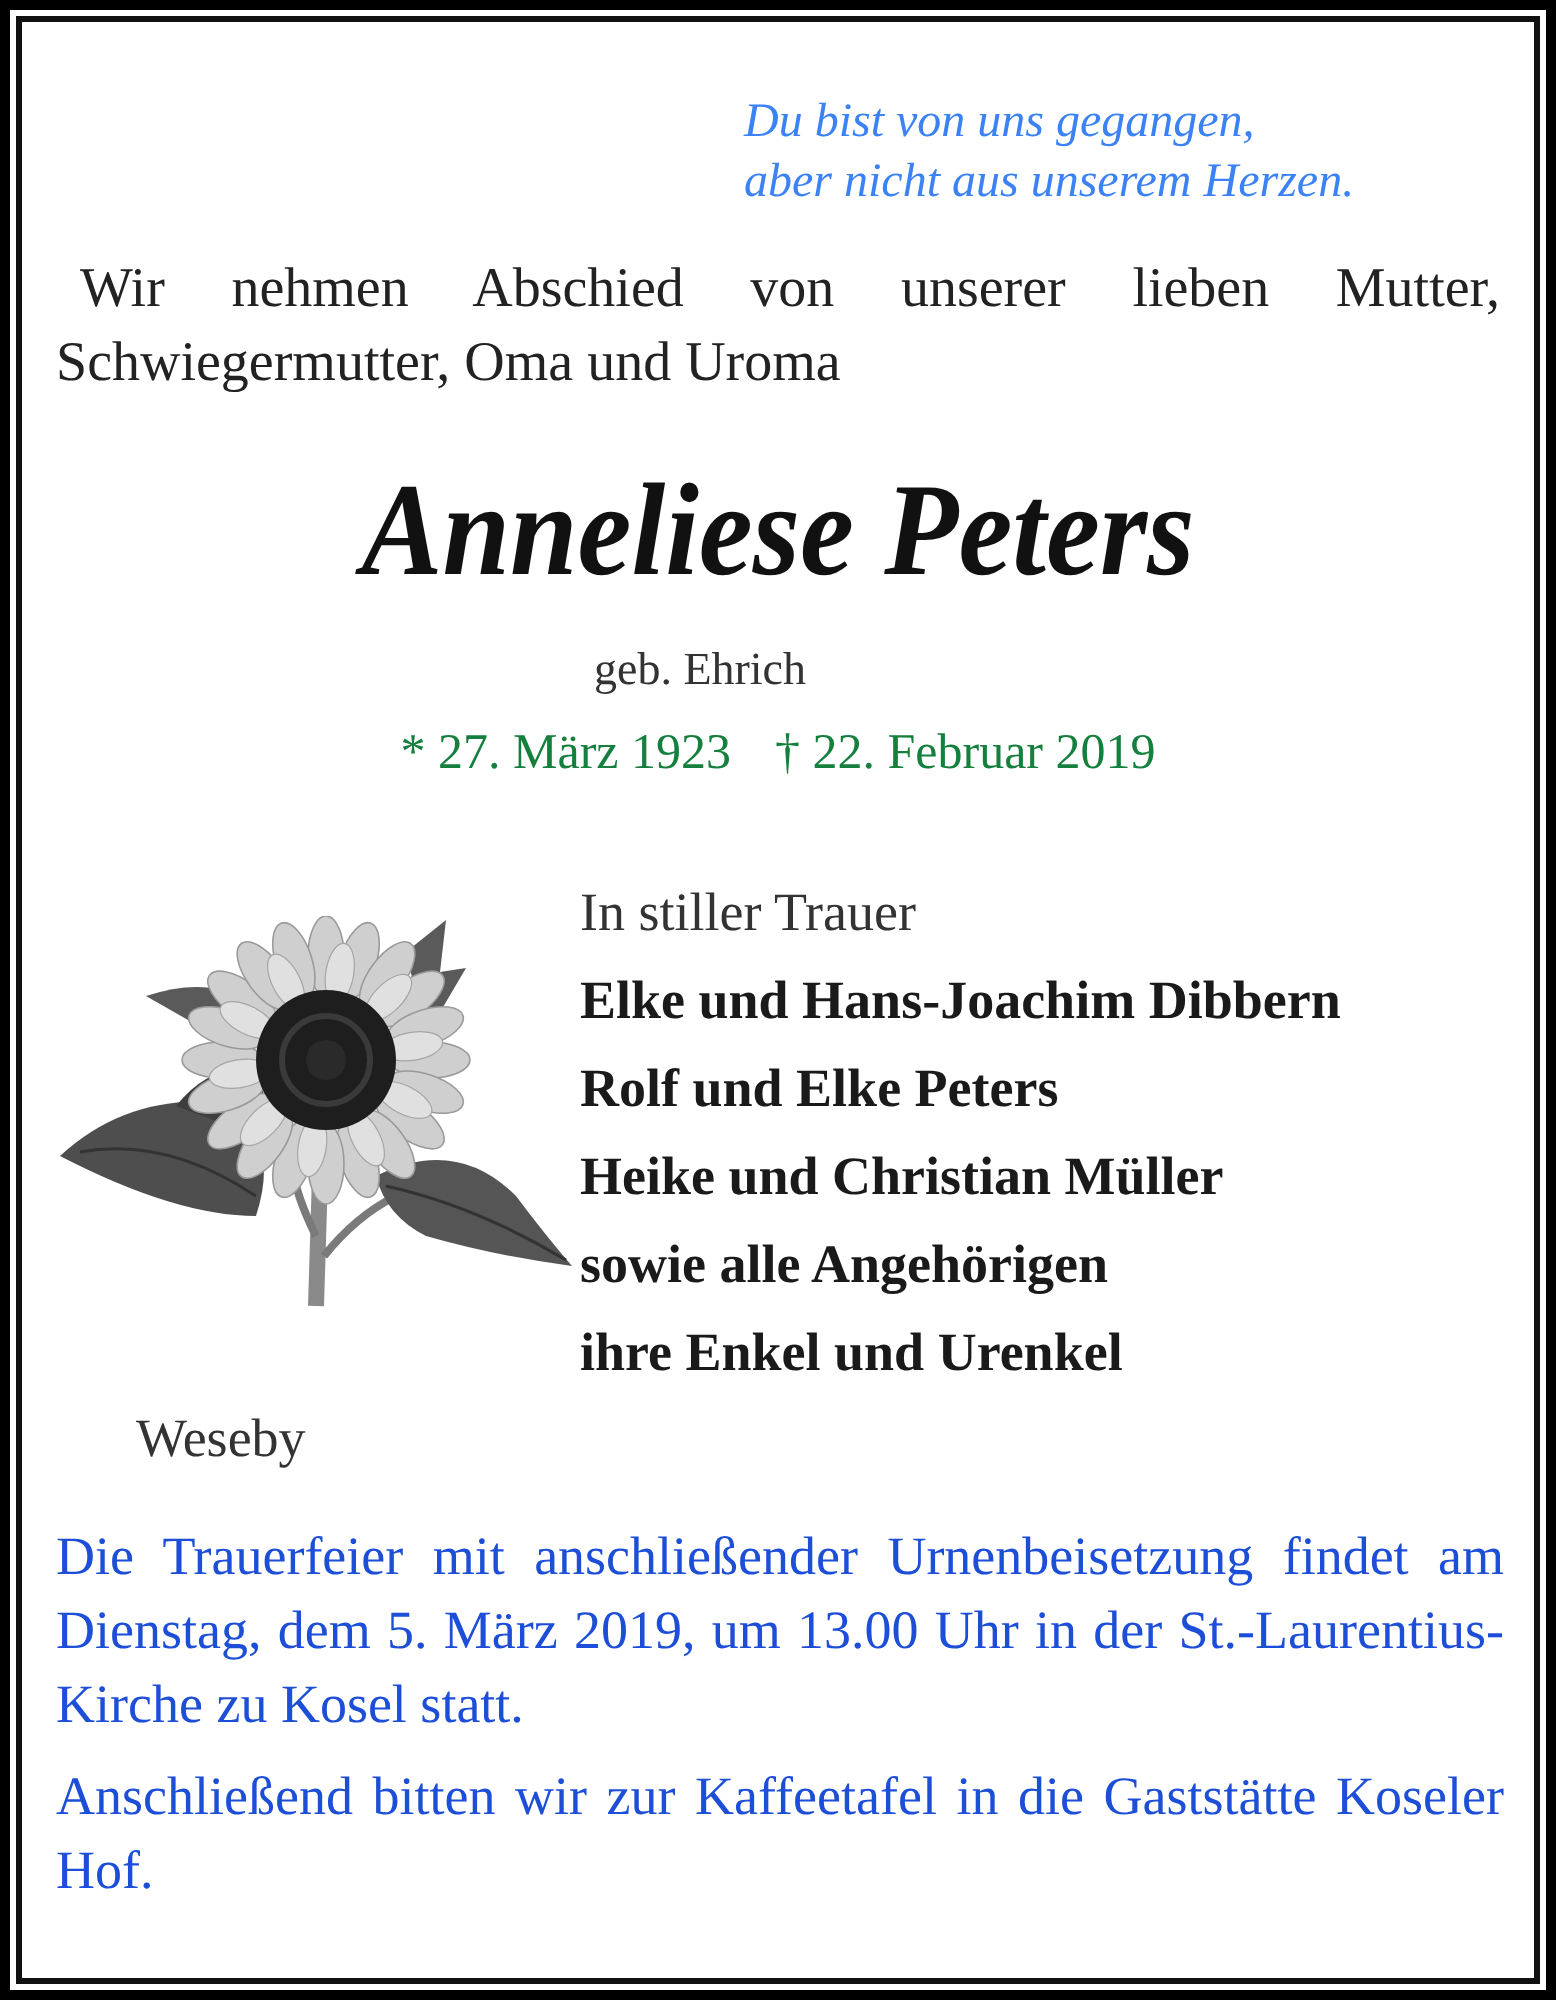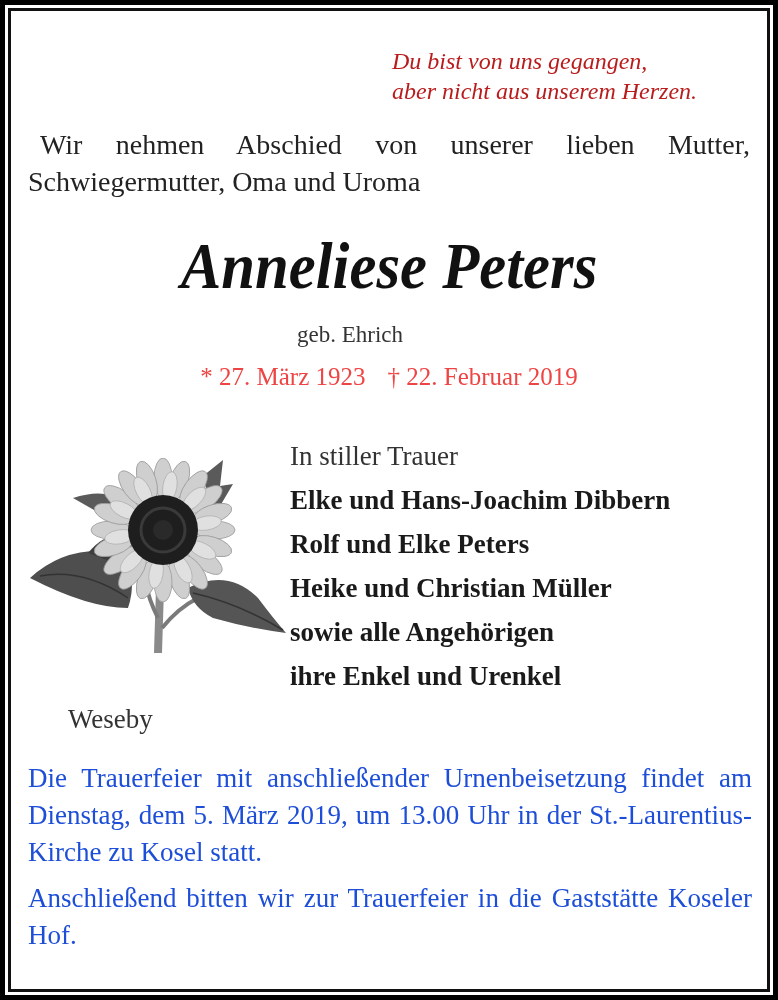--- a/index.html
+++ b/index.html
@@ -3,32 +3,32 @@
 <meta charset="utf-8">
 <style>
   html, body { margin: 0; padding: 0; background: #ffffff; }
   body { width: 778px; height: 1000px; position: relative; overflow: hidden;
          font-family: "Liberation Serif", "DejaVu Serif", serif; color: #1a1a1a; }
   .frame-outer { position: absolute; left: 0; top: 0; width: 778px; height: 1000px;
                  box-sizing: border-box; border: 5px solid #000; background: #fff; }
   .frame-inner { position: absolute; left: 8px; top: 8px; right: 8px; bottom: 8px;
                  border: 3px solid #111; background: #fff; }
   .motto { position: absolute; left: 372px; top: 46px; font-style: italic;
-           font-size: 24px; line-height: 30px; color: #b91c1c; margin-left: 20px; }
+           font-size: 24px; line-height: 30px; color: #3b82f6; }
   .intro { position: absolute; left: 28px; top: 126px; width: 722px;
            font-size: 28px; line-height: 37px; text-align: justify; color: #222; }
   .intro .line1 { display: block; text-align: justify; text-align-last: justify; margin-left: 12px; }
   .intro .line2 { display: block; }
   .name { position: absolute; left: 0; width: 778px; top: 228px; text-align: center;
           font-size: 66px; font-weight: bold; font-style: italic; color: #111;
           letter-spacing: 0px; transform: scaleX(0.92); transform-origin: center; }
   .maiden { position: absolute; left: 0; width: 700px; top: 322px; text-align: center;
             font-size: 23px; color: #333; }
   .dates { position: absolute; left: 0; width: 778px; top: 363px; text-align: center;
-           font-size: 25px; color: #ef4444; }
+           font-size: 25px; color: #15803d; }
   .dates span + span { margin-left: 22px; }
   .flower { position: absolute; left: 28px; top: 458px; width: 262px; height: 200px; }
   .mourners { position: absolute; left: 290px; top: 434px; font-size: 27px;
               line-height: 44px; color: #1a1a1a; }
   .mourners .lead { font-weight: normal; color: #333; }
   .mourners .who { font-weight: bold; }
   .place { position: absolute; left: 28px; top: 704px; font-size: 27px; color: #333; margin-left: 40px; }
   .para { position: absolute; left: 28px; width: 724px; font-size: 27px;
           line-height: 37px; text-align: justify; color: #1d4ed8; }
   .para1 { top: 760px; }
@@ -117,13 +117,13 @@
   <div class="lead">In stiller Trauer</div>
   <div class="who">Elke und Hans-Joachim Dibbern</div>
   <div class="who">Rolf und Elke Peters</div>
   <div class="who">Heike und Christian Müller</div>
   <div class="who">sowie alle Angehörigen</div>
   <div class="who">ihre Enkel und Urenkel</div>
 </div>
 
 <div class="place">Weseby</div>
 <div class="para para1">Die Trauerfeier mit anschließender Urnenbeisetzung findet am Dienstag, dem 5. März 2019, um 13.00 Uhr in der St.-Laurentius-Kirche zu Kosel statt.</div>
-<div class="para para2">Anschließend bitten wir zur Trauerfeier in die Gaststätte Koseler Hof.</div>
+<div class="para para2">Anschließend bitten wir zur Kaffeetafel in die Gaststätte Koseler Hof.</div>
 
 </body></html>

